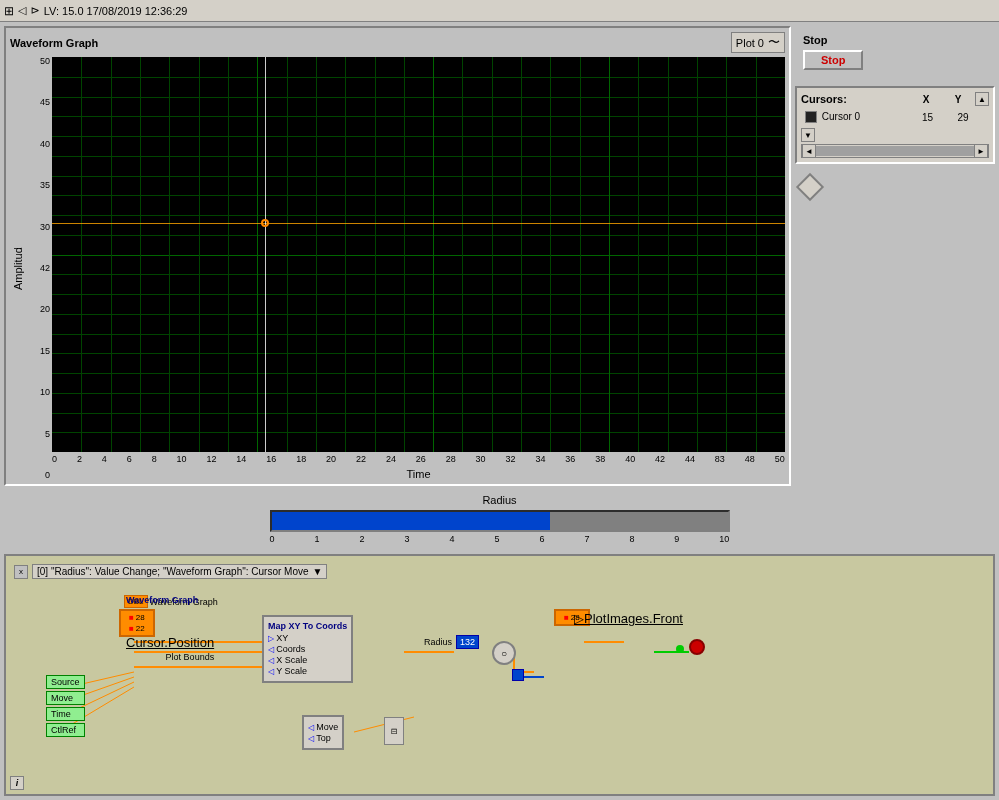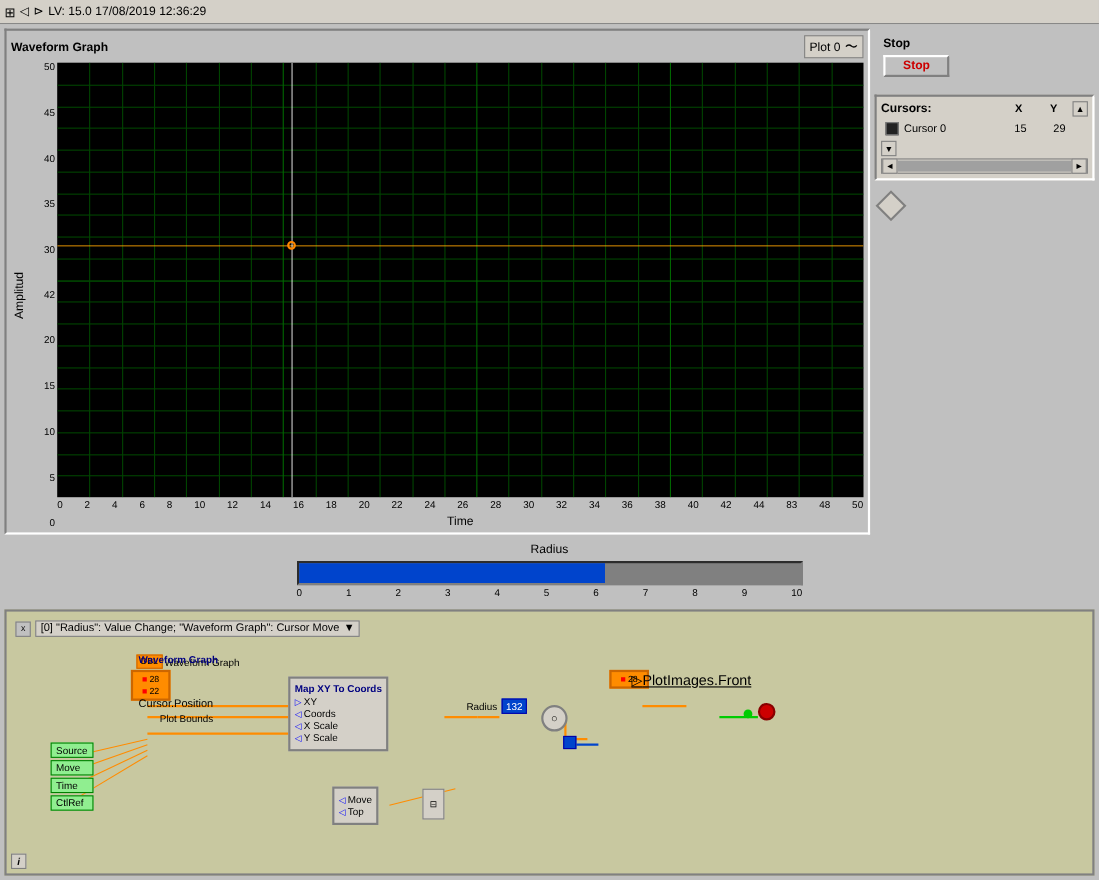--- a/index.html
+++ b/index.html
@@ -763,21 +763,21 @@
               <span style="color:#ff0000; font-size:8px;">■</span>
               <span style="font-size:8px;">22</span>
             </div>
           </div>
         </div>
       </div>
 
       <div style="position:absolute; top:8px; left:92px; font-size:9px; font-weight:bold; color:#000080;">Waveform Graph</div>
 
       <div style="position:absolute; top:48px; left:92px; display:flex; flex-direction:column; gap:2px;">
-        <span style="font-size:10px;">Cursor.Position</span>
+        <span style="font-size:13px;text-decoration:underline;">Cursor.Position</span>
         <span style="font-size:9px;text-align:right;">Plot Bounds</span>
       </div>
 
       <div style="position:absolute; top:28px; left:228px;" class="block-node">
         <div class="block-node-title">Map XY To Coords</div>
         <div class="block-port">
             <span class="port-arrow">▷</span>
             <span>XY</span>
           </div>
         <div class="block-port">

